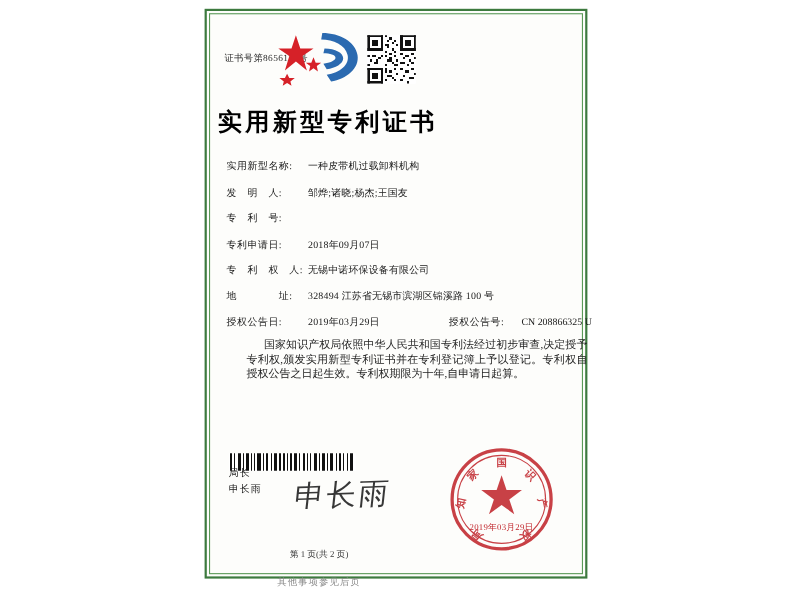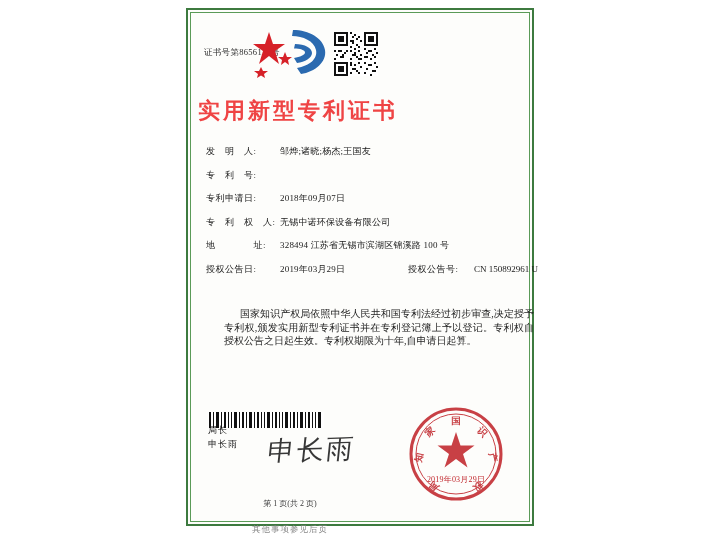--- a/index.html
+++ b/index.html
@@ -72,21 +72,21 @@
   
   .title {
     position: absolute;
     left: 16px;
     right: 0;
     top: 96px;
     text-align: center;
     font-size: 22px;
     font-weight: bold;
     letter-spacing: 3px;
-    color: #ef4444;
+    color: #000000;
     font-family: "DejaVu Sans", "Liberation Sans", sans-serif;
   }
   
   .fields {
     position: absolute;
     left: 206px;
     top: 145px;
     width: 310px;
     font-family: "Liberation Serif", serif;
   }
@@ -305,20 +305,24 @@
       <path d="M22 6 L26 18 L38 18 L28 25 L32 38 L22 30 L12 38 L16 25 L6 18 L18 18 Z" fill="#d62128"></path>
       <path d="M38 26 L40 31 L45 31 L41 34 L42 39 L38 36 L34 39 L35 34 L31 31 L36 31 Z" fill="#d62128"></path>
       <path d="M14 41 L16 45 L21 45 L17 48 L18 52 L14 49.5 L10 52 L11 48 L7 45 L12 45 Z" fill="#d62128"></path>
     </svg>
   </div>
 
   <div class="title">实用新型专利证书</div>
 
   <div class="fields">
     <div class="field-row">
+      <span class="field-label">实用新型名称:</span>
+      <span class="field-value">一种皮带机过载卸料机构</span>
+    </div>
+    <div class="field-row">
       <span class="field-label">发　明　人:</span>
       <span class="field-value">邹烨;诸晓;杨杰;王国友</span>
     </div>
     <div class="field-row">
       <span class="field-label">专　利　号:</span>
     </div>
     <div class="field-row">
       <span class="field-label">专利申请日:</span>
       <span class="field-value">2018年09月07日</span>
     </div>
@@ -327,21 +331,21 @@
       <span class="field-value">无锡中诺环保设备有限公司</span>
     </div>
     <div class="field-row">
       <span class="field-label">地　　　　址:</span>
       <span class="field-value">328494 江苏省无锡市滨湖区锦溪路 100 号</span>
     </div>
     <div class="field-row two-col">
       <span class="field-label">授权公告日:</span>
       <span class="field-value">2019年03月29日</span>
       <span class="field-label2">授权公告号:</span>
-      <span class="field-value2">CN 150892961 U</span>
+      <span class="field-value2">CN 208866325 U</span>
     </div>
   </div>
 
   <div class="body-text">
     <p>国家知识产权局依照中华人民共和国专利法经过初步审查,决定授予专利权,颁发实用新型专利证书并在专利登记簿上予以登记。专利权自授权公告之日起生效。专利权期限为十年,自申请日起算。</p>
   </div>
 
   <div class="barcode">
     <svg width="116" height="16" viewBox="0 0 116 16" shape-rendering="crispEdges">
       <rect width="116" height="16" fill="#ffffff"></rect>

